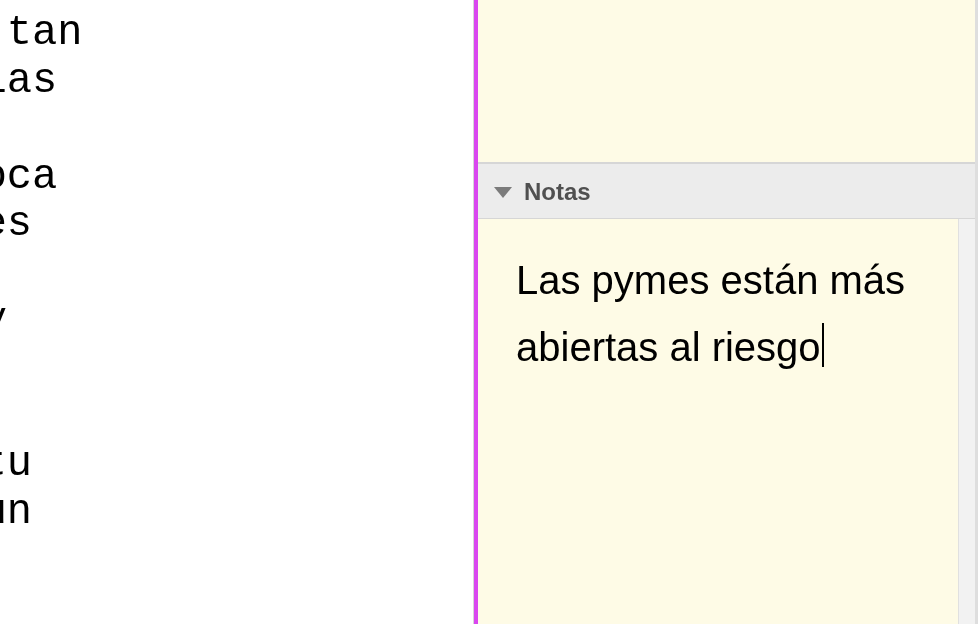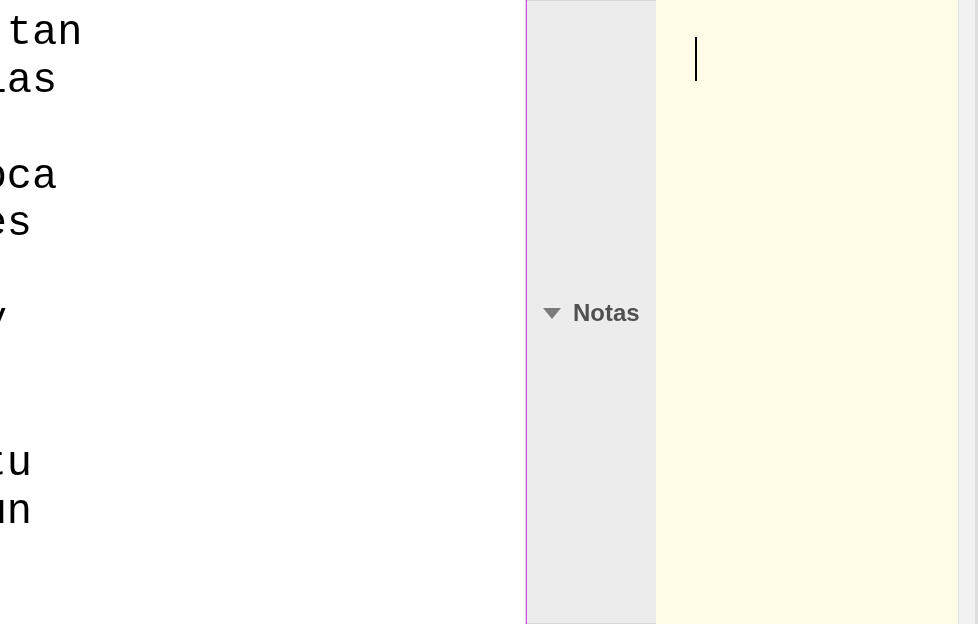--- a/index.html
+++ b/index.html
@@ -32,25 +32,25 @@
     font-size: 42px;
     line-height: 1.14;
     letter-spacing: 0px;
     color: #000000;
     position: absolute;
     left: -220px;
     top: -38px;
     white-space: pre;
   }
   .right-panel {
-    width: 452px;
+    width: 504px;
     display: flex;
-    flex-direction: row;
+    flex-direction: column;
     background: #ffffff;
-    border-left: 1px solid #d946ef;
+    border-left: 4px solid #d946ef;
     position: relative;
   }
   .upper-empty {
     height: 163px;
     background: #fefbe6;
     border-bottom: 1px solid #d6d6d6;
   }
   .notes-header {
     background: #ececec;
     border-top: 1px solid #d6d6d6;
@@ -134,19 +134,19 @@
 
   <div class="right-panel">
     <div class="upper-empty"></div>
 
     <div class="notes-header">
       <span class="disclosure-icon"></span>
       <span class="notes-label">Notas</span>
     </div>
 
     <div class="notes-body">
-      <div class="notes-text"><span class="cursor"></span></div>
+      <div class="notes-text"><span>Las pymes están más abiertas al riesgo</span><span class="cursor"></span></div>
       <div class="scrollbar"></div>
     </div>
 
     <div class="right-edge"></div>
   </div>
 </div>
 
 </body></html>

